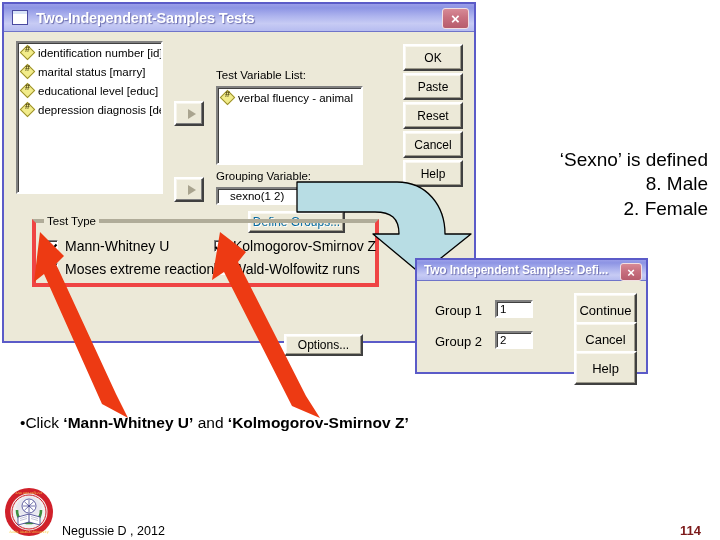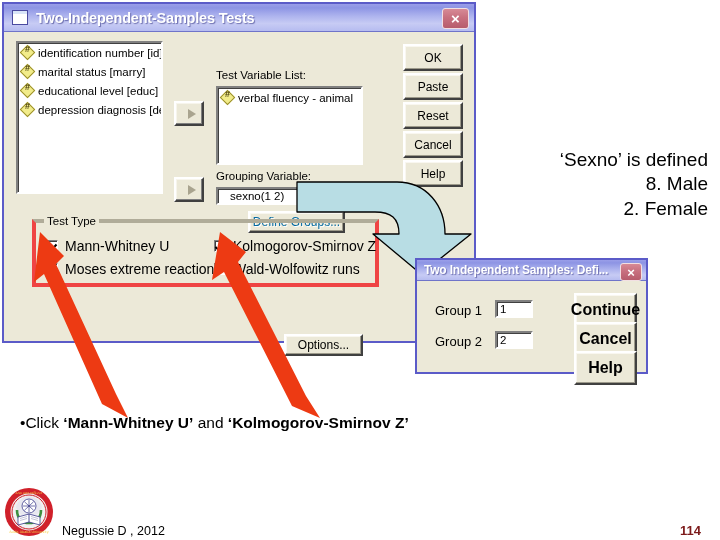--- a/index.html
+++ b/index.html
@@ -181,21 +181,21 @@
   .grp-label{position:absolute;font-size:13px;color:#000;}
   #g1-label{left:18px;top:43px;}
   #g2-label{left:18px;top:74px;}
   .grp-field{
     position:absolute;width:38px;height:18px;display:flex;align-items:center;
     padding-left:3px;
   }
   #g1-field{left:78px;top:40px;}
   #g2-field{left:78px;top:71px;}
   .grp-field .val{font-size:11.5px;color:#000;}
-  .dg-btn{position:absolute;left:157px;width:63px;height:34px;font-size:16px;font-weight:bold;}
+  .dg-btn{position:absolute;left:157px;width:63px;height:34px;font-size:13px;}
   #btn-continue{top:33px;}
   #btn-cancel2{top:62px;}
   #btn-help2{top:91px;}
 
   
   #sexno-note{
     position:absolute;left:470px;top:148px;width:238px;
     text-align:right;font-size:19px;color:#000;line-height:1.28;
   }
   #bullet-note{

